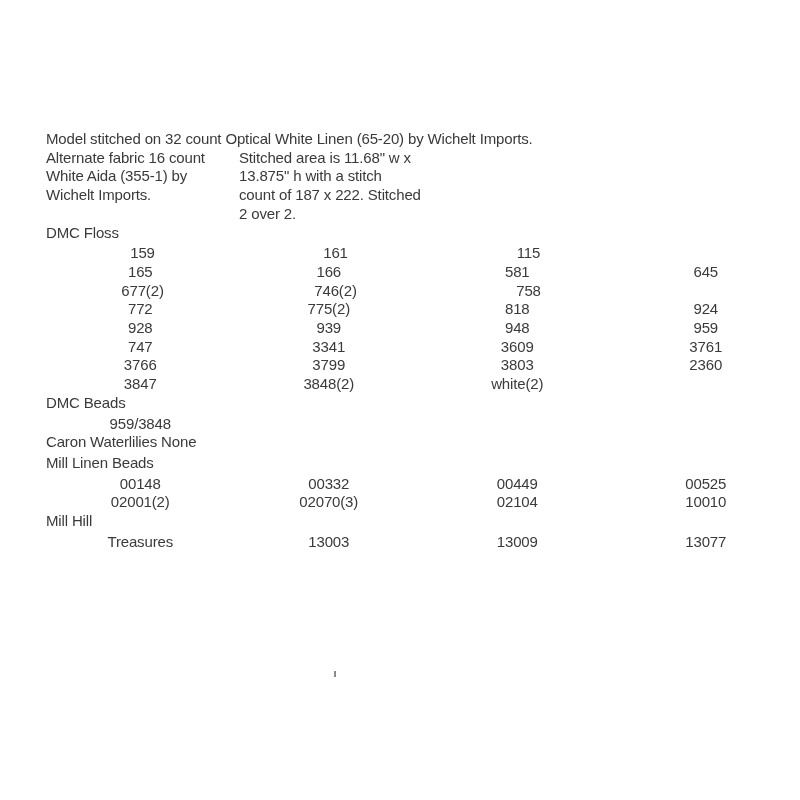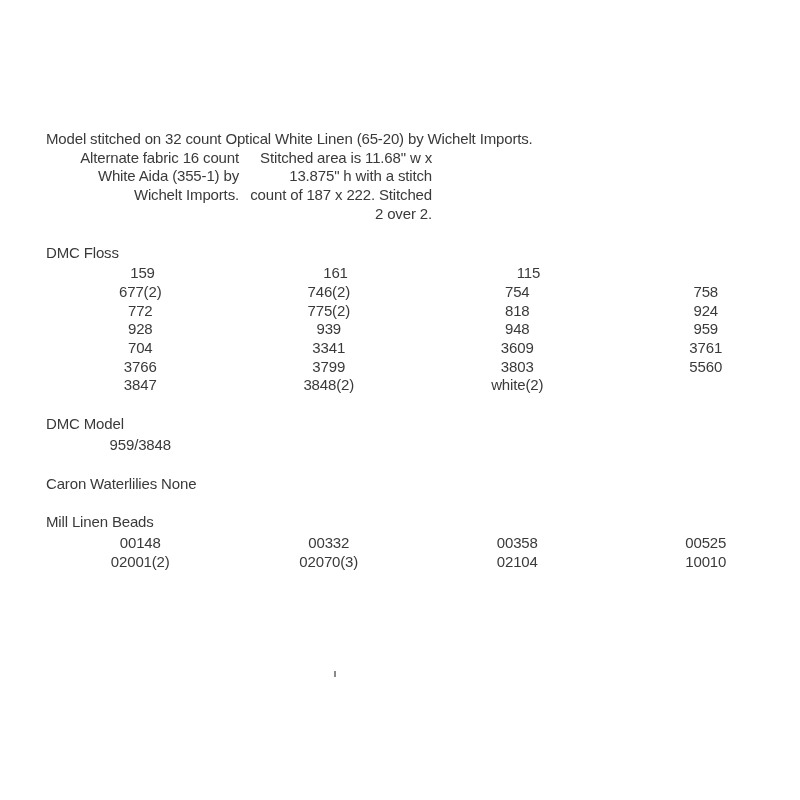--- a/index.html
+++ b/index.html
@@ -17,22 +17,22 @@
   .page {
     position: relative;
     width: 800px;
     height: 696px;
     padding-top: 130px;
     padding-left: 46px;
     box-sizing: border-box;
   }
   .line1 { white-space: nowrap; }
   .intro-row { display: flex; }
-  .intro-col { width: 193px; text-align: right; }
-  .section-label { margin-top: 20px; }
+  .intro-col { width: 193px; text-align: left; }
+  .section-label { }
   .rows { margin-top: 2px; }
   .trow { display: flex; }
   .tcell { width: 193px; text-align: center; white-space: nowrap; }
   .artifact-mark {
     position: absolute;
     left: 334px;
     top: 671px;
     width: 2px;
     height: 6px;
     background: #8a8a8a;
@@ -61,60 +61,65 @@
 
   <div class="section">
     <div class="section-label">DMC Floss</div>
     <div class="rows">
         <div class="trow">
           <div class="tcell">159</div>
           <div class="tcell">161</div>
           <div class="tcell">115</div>
         </div>
         <div class="trow">
+          <div class="tcell">165</div>
+          <div class="tcell">166</div>
+          <div class="tcell">581</div>
+          <div class="tcell">645</div>
+        </div>
+        <div class="trow">
           <div class="tcell">677(2)</div>
           <div class="tcell">746(2)</div>
-          <div class="tcell">754</div>
           <div class="tcell">758</div>
         </div>
         <div class="trow">
           <div class="tcell">772</div>
           <div class="tcell">775(2)</div>
           <div class="tcell">818</div>
           <div class="tcell">924</div>
         </div>
         <div class="trow">
           <div class="tcell">928</div>
           <div class="tcell">939</div>
           <div class="tcell">948</div>
           <div class="tcell">959</div>
         </div>
         <div class="trow">
-          <div class="tcell">704</div>
+          <div class="tcell">747</div>
           <div class="tcell">3341</div>
           <div class="tcell">3609</div>
           <div class="tcell">3761</div>
         </div>
         <div class="trow">
           <div class="tcell">3766</div>
           <div class="tcell">3799</div>
           <div class="tcell">3803</div>
-          <div class="tcell">5560</div>
+          <div class="tcell">2360</div>
         </div>
         <div class="trow">
           <div class="tcell">3847</div>
           <div class="tcell">3848(2)</div>
           <div class="tcell">white(2)</div>
           <div class="tcell"></div>
         </div>
       </div>
   </div>
 
   <div class="section">
-    <div class="section-label">DMC Model</div>
+    <div class="section-label">DMC Beads</div>
     <div class="rows">
         <div class="trow">
           <div class="tcell">959/3848</div>
           <div class="tcell"></div>
           <div class="tcell"></div>
           <div class="tcell"></div>
         </div>
       </div>
   </div>
 
@@ -122,33 +127,44 @@
     <div class="section-label">Caron Waterlilies None</div>
     <div class="rows"></div>
   </div>
 
   <div class="section">
     <div class="section-label">Mill Linen Beads</div>
     <div class="rows">
         <div class="trow">
           <div class="tcell">00148</div>
           <div class="tcell">00332</div>
-          <div class="tcell">00358</div>
+          <div class="tcell">00449</div>
           <div class="tcell">00525</div>
         </div>
         <div class="trow">
           <div class="tcell">02001(2)</div>
           <div class="tcell">02070(3)</div>
           <div class="tcell">02104</div>
           <div class="tcell">10010</div>
         </div>
         <div class="trow">
           <div class="tcell"></div>
           <div class="tcell"></div>
           <div class="tcell"></div>
         </div>
       </div>
   </div>
 
+  <div class="section">
+    <div class="section-label">Mill Hill</div>
+    <div class="rows">
+        <div class="trow">
+          <div class="tcell">Treasures</div>
+          <div class="tcell">13003</div>
+          <div class="tcell">13009</div>
+          <div class="tcell">13077</div>
+        </div>
+      </div>
+  </div>
 
   <div class="artifact-mark"></div>
 
 </div>
 
 </body></html>

